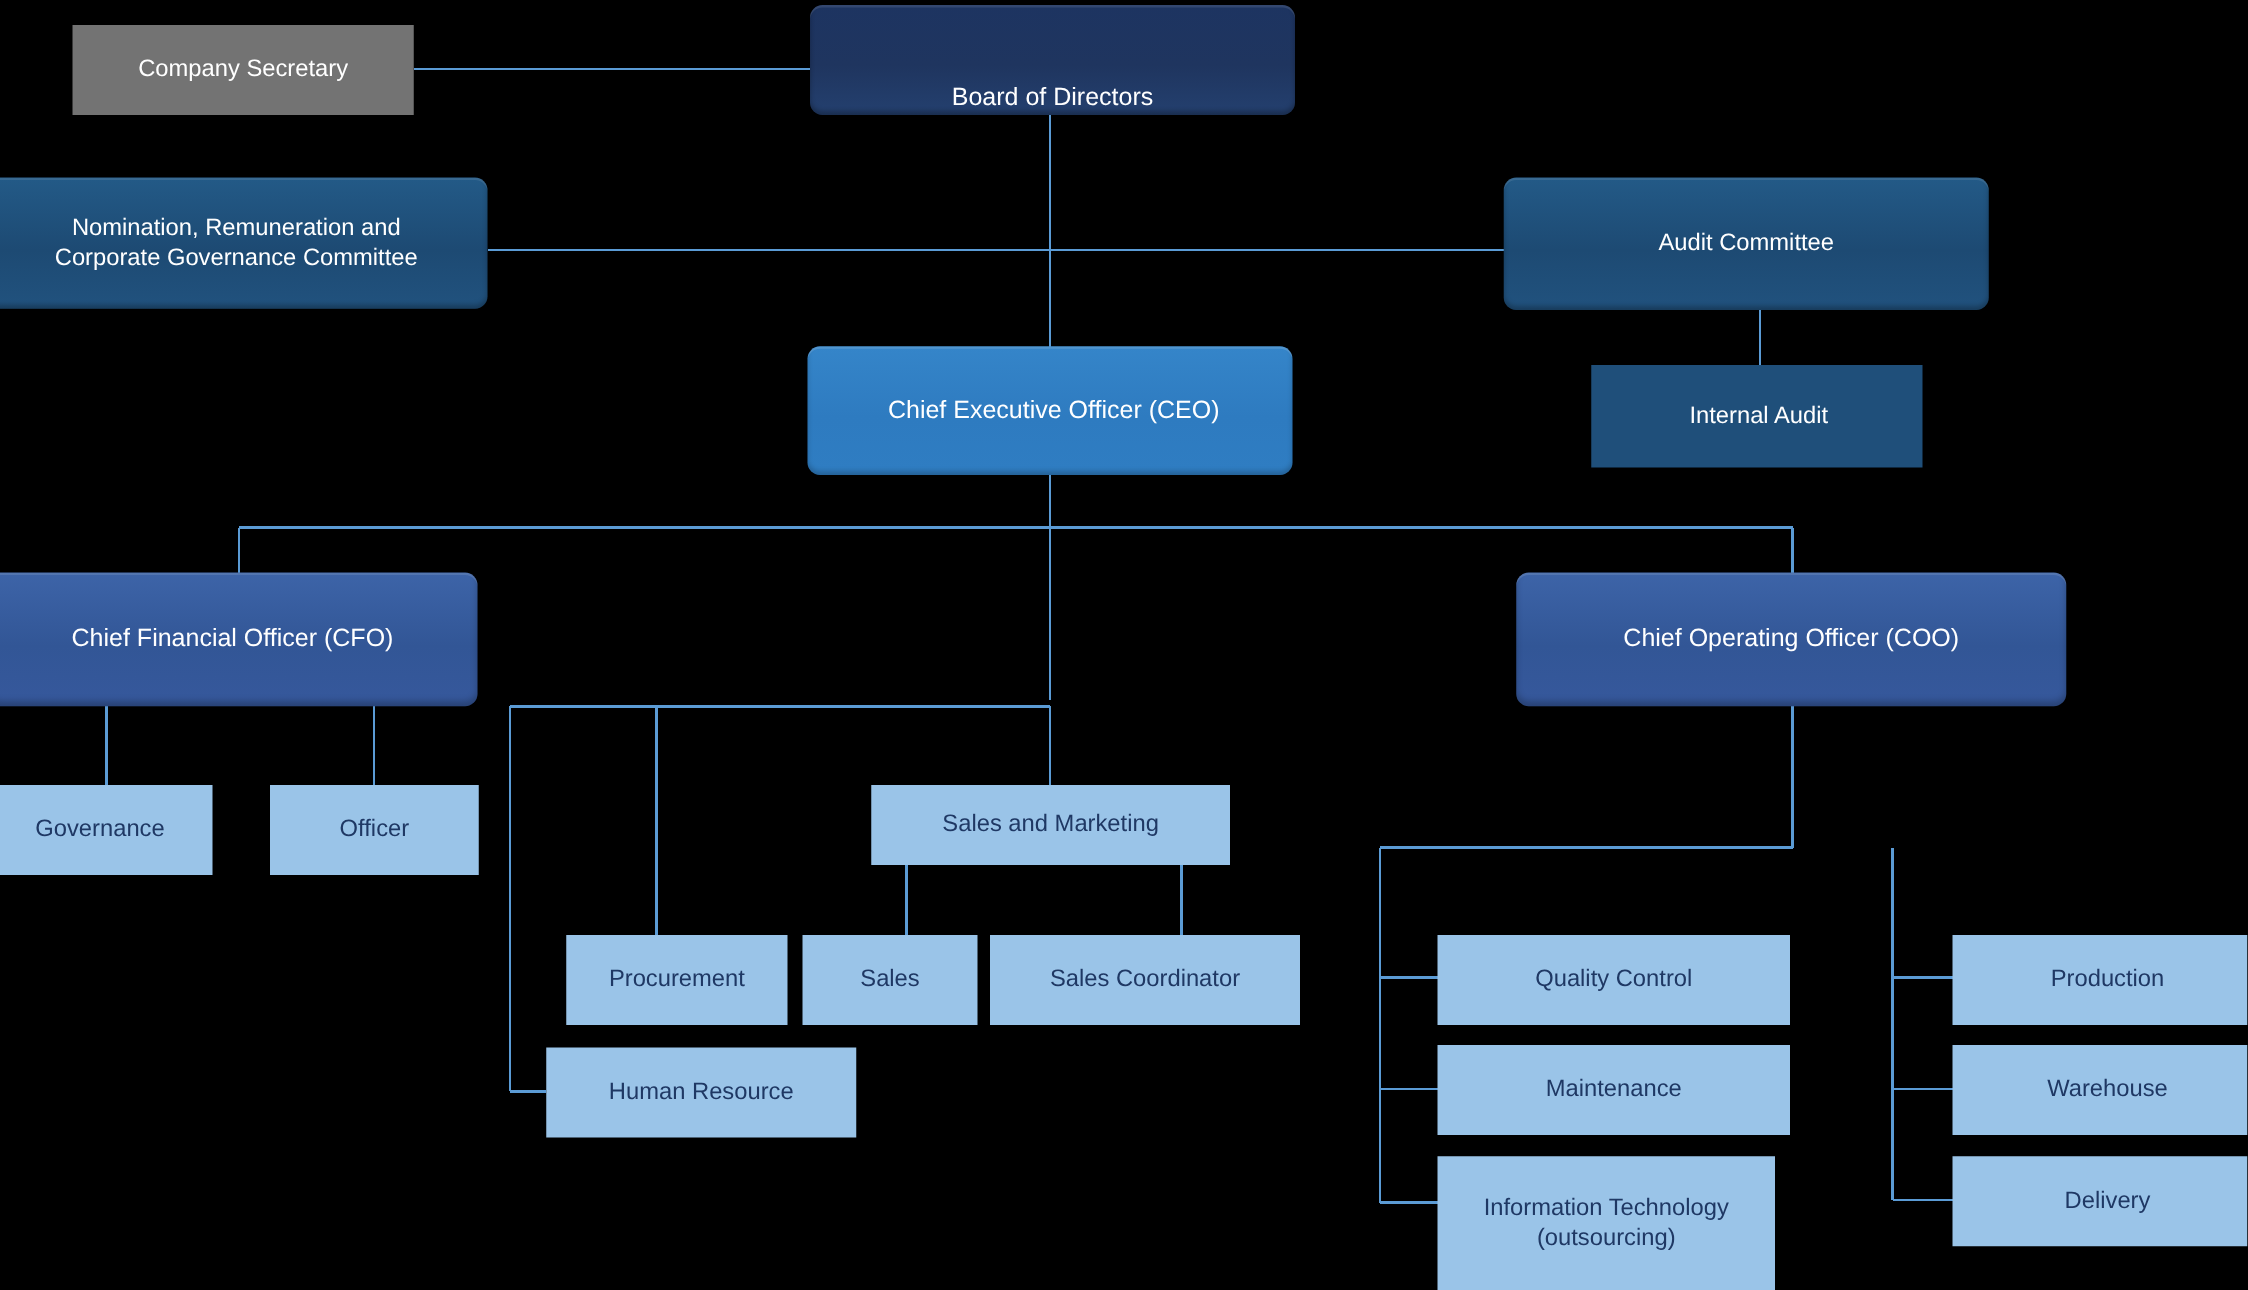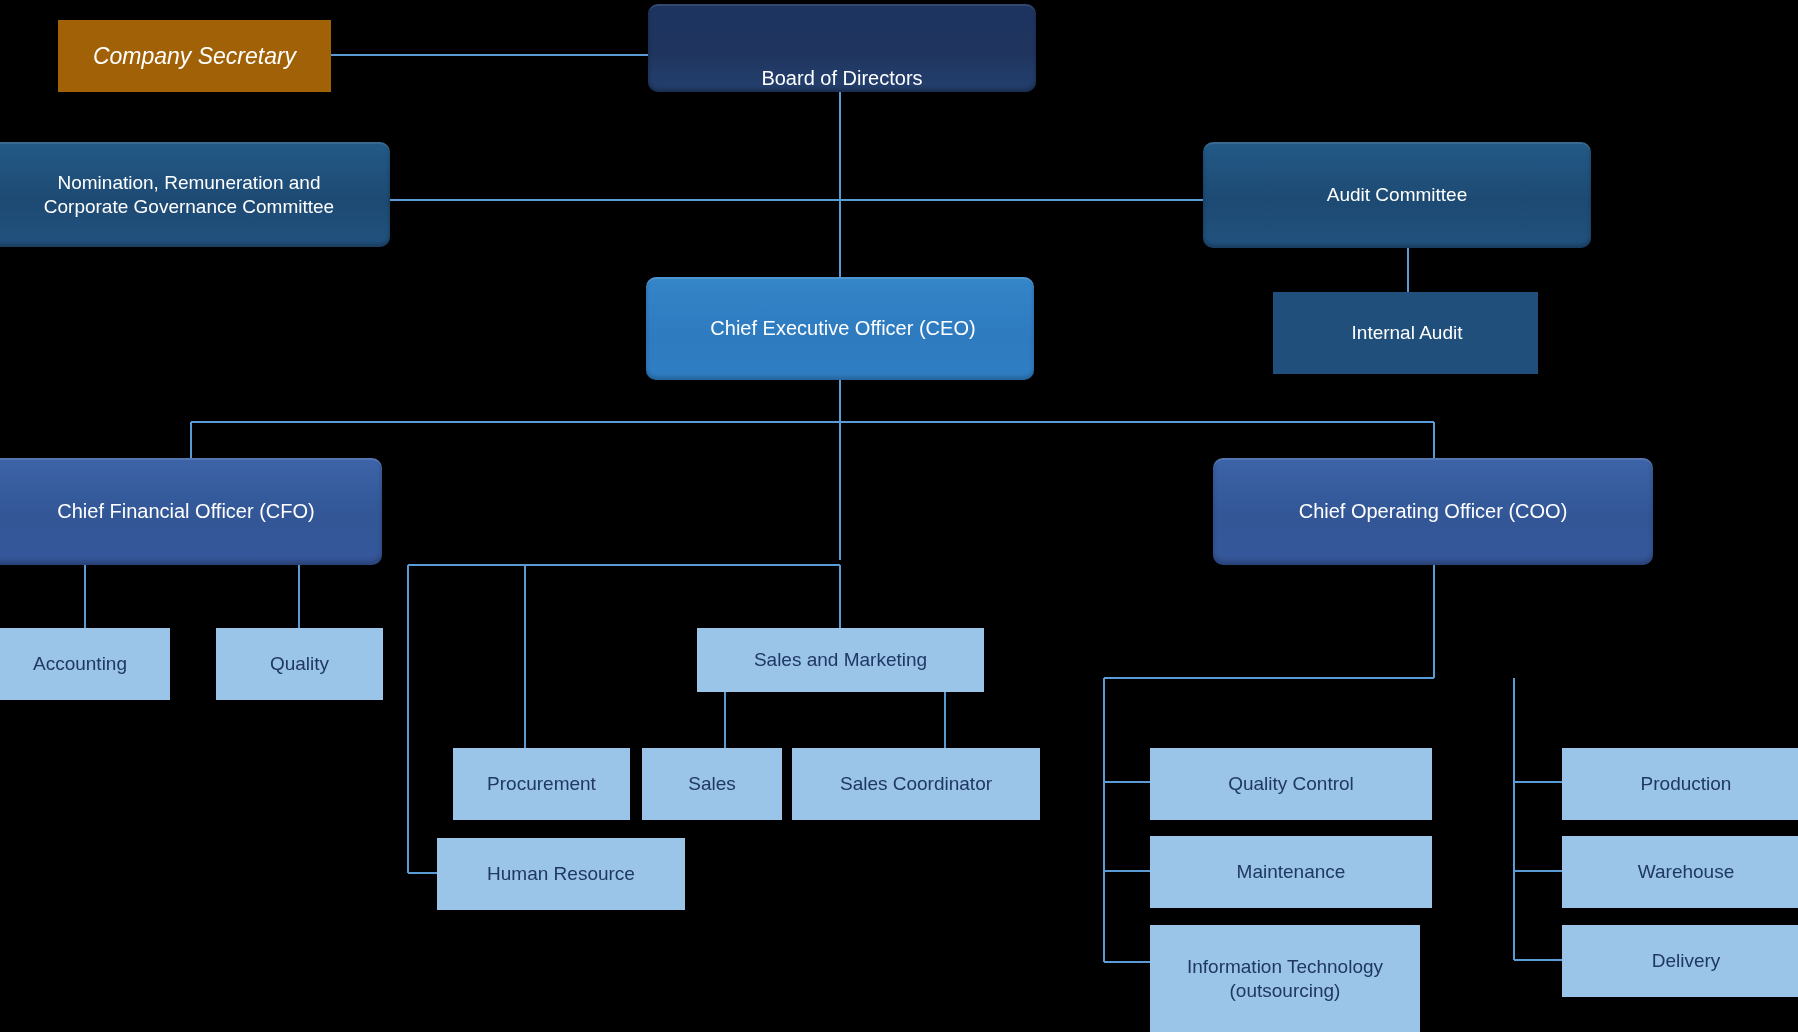--- a/index.html
+++ b/index.html
@@ -45,24 +45,23 @@
                inset 0 -3px 4px rgba(0,0,0,.28);
   }
   
   .lvl-flatsteel{
     background:#1f4f7a;
     color:#ffffff;
     font-size:19px;
   }
   
   .lvl-bright{
-    background:#a16207;
-    color:#ffffff;
-    font-size:23px;
-    font-style:italic;
+    background:#737373;
+    color:#ffffff;
+    font-size:19px;
   }
   .lvl-bright-round{
     background:linear-gradient(180deg,#3585c9 0%,#2e7bc0 55%,#2f7dc2 100%);
     color:#ffffff;
     font-size:20px;
     border-radius:10px;
     box-shadow:inset 0 2px 0 rgba(255,255,255,.14),
                inset 0 -3px 4px rgba(0,0,0,.22);
     padding-left:16px;
   }
@@ -168,25 +167,25 @@
 
   <div class="node lvl-exec" style="left:-10px;top:458px;width:392px;height:107px;">
     <span>Chief Financial Officer (CFO)</span>
   </div>
 
   <div class="node lvl-exec" style="left:1213px;top:458px;width:440px;height:107px;">
     <span>Chief Operating Officer (COO)</span>
   </div>
 
   <div class="node lvl-dept" style="left:-10px;top:628px;width:180px;height:72px;">
-    <span>Accounting</span>
+    <span>Governance</span>
   </div>
 
   <div class="node lvl-dept" style="left:216px;top:628px;width:167px;height:72px;">
-    <span>Quality</span>
+    <span>Officer</span>
   </div>
 
   <div class="node lvl-dept" style="left:437px;top:748px;width:177px;height:72px;margin-left:16px;">
     <span>Procurement</span>
   </div>
 
   <div class="node lvl-dept" style="left:437px;top:838px;width:248px;height:72px;">
     <span>Human Resource</span>
   </div>
 

